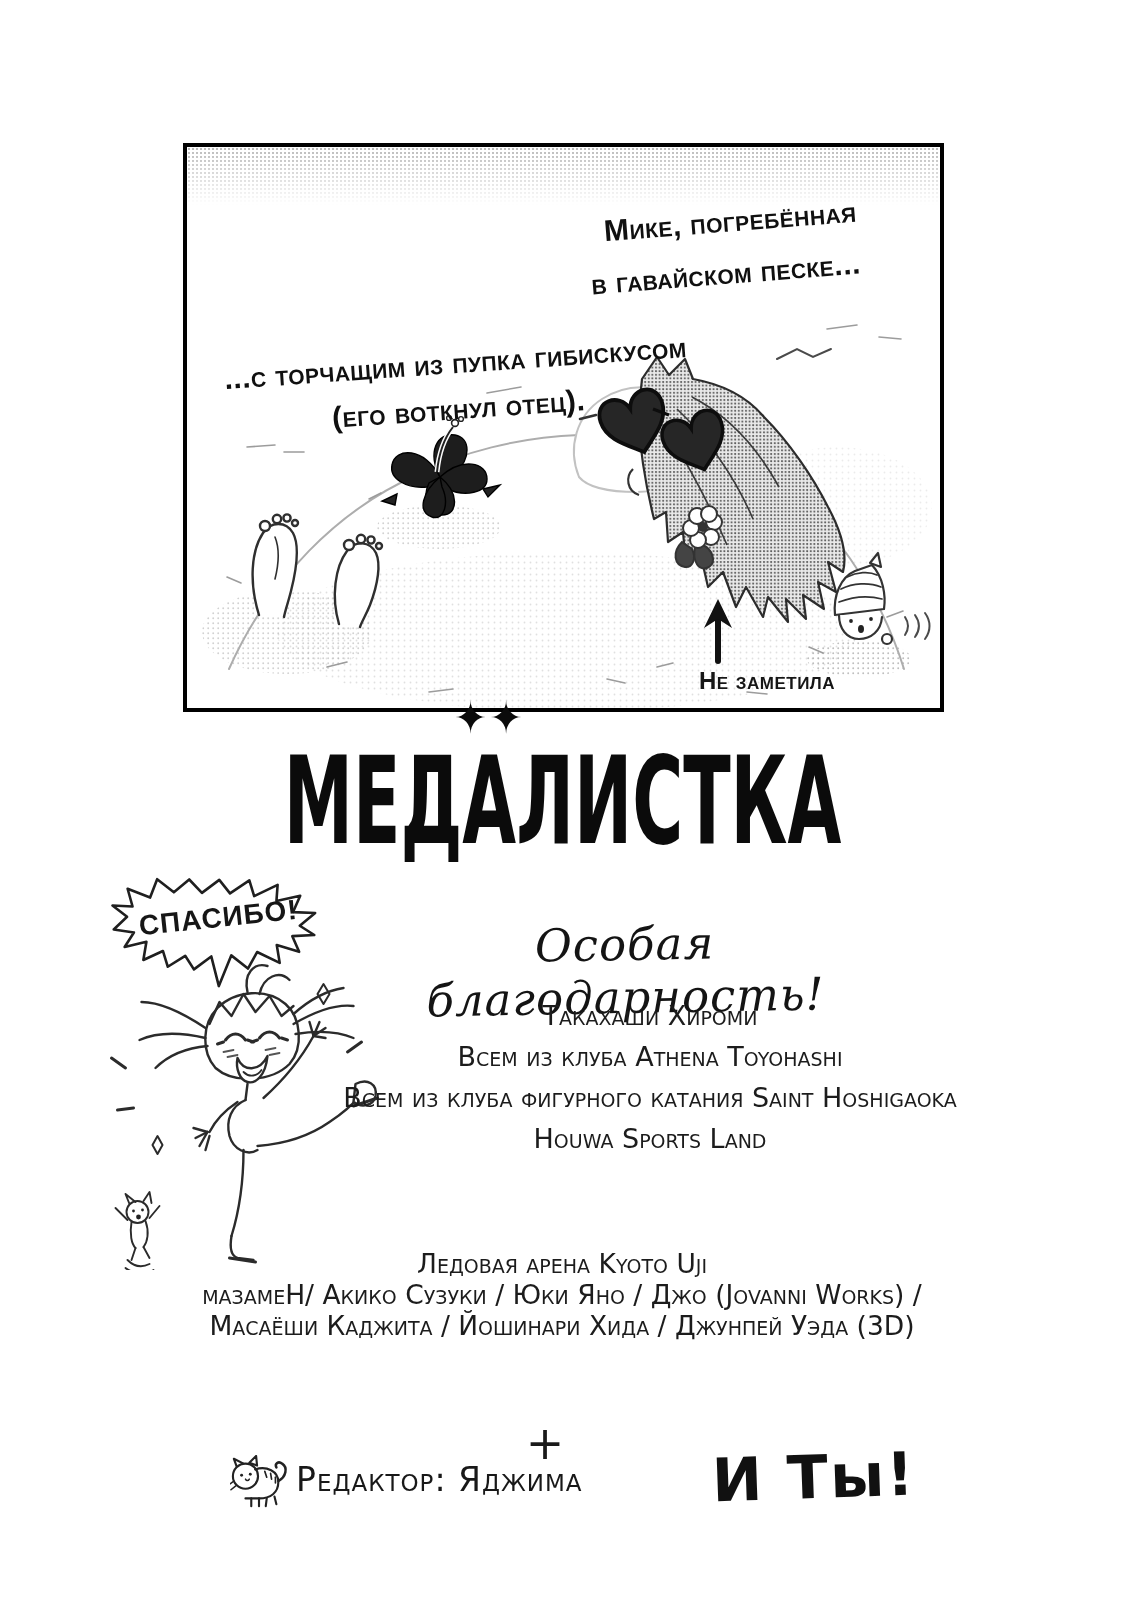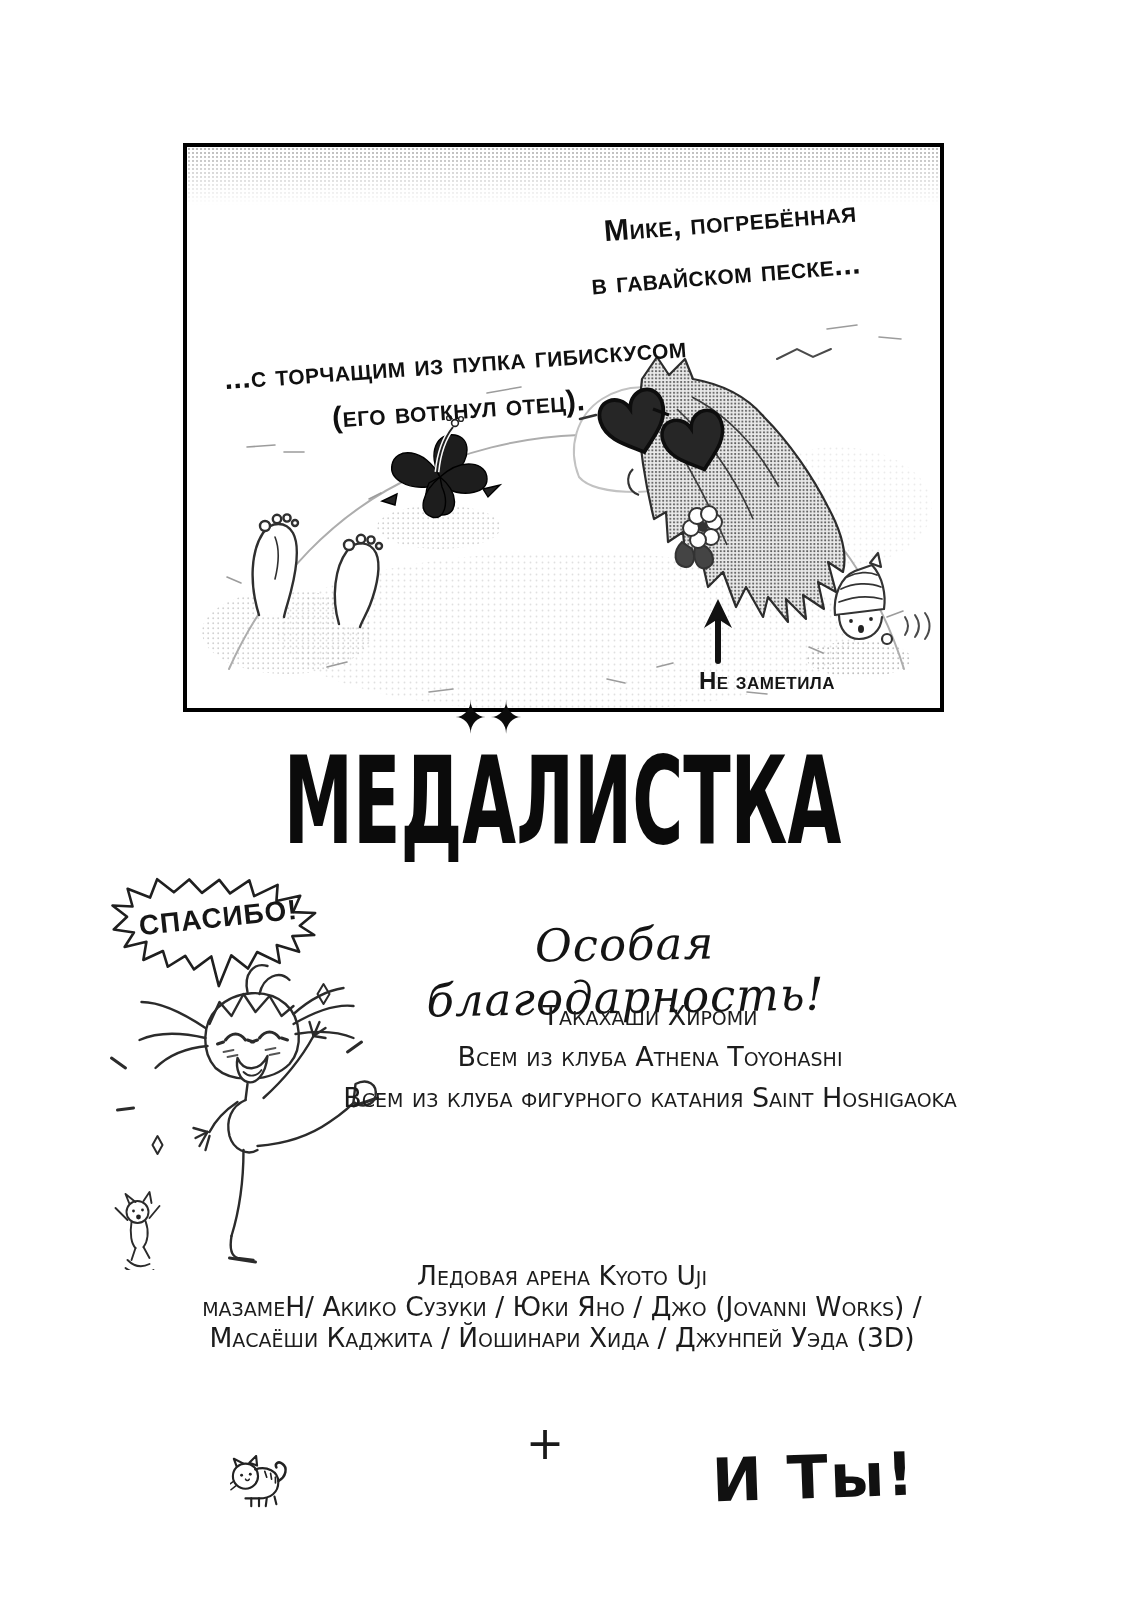--- a/index.html
+++ b/index.html
@@ -42,21 +42,21 @@
            font-family:"Liberation Sans", sans-serif; }
 
   .girl { position:absolute; left:95px; top:940px; width:305px; height:330px; }
 
   .script-heading { position:absolute; left:380px; top:918px; width:490px; text-align:center;
            font-family:"DejaVu Serif", serif; font-style:italic; font-size:45px; letter-spacing:1px;
            transform:rotate(-1deg); color:#141414; }
 
   .credits { font-variant:small-caps; text-align:center; color:#1c1c1c; }
   .credits-primary  { position:absolute; left:290px; top:995px;  width:720px;  font-size:27px;   line-height:41px; }
-  .credits-secondary{ position:absolute; left:62px;  top:1248px; width:1000px; font-size:26.5px; line-height:31px;margin-top:12px; }
+  .credits-secondary{ position:absolute; left:62px;  top:1248px; width:1000px; font-size:26.5px; line-height:31px; }
 
   .plus { position:absolute; left:500px; top:1416px; width:90px; text-align:center;
           font-size:46px; font-weight:normal; color:#1a1a1a; }
 
   .cat { position:absolute; left:230px; top:1455px; width:58px; height:54px; }
   .editor { position:absolute; left:296px; top:1460px; font-variant:small-caps; font-size:33px;
             letter-spacing:1px; color:#181818; }
   .and-you { position:absolute; left:712px; top:1442px; font-size:60px; font-weight:bold;
             letter-spacing:2px; transform:rotate(-2deg); color:#111; }
 </style>
@@ -294,20 +294,21 @@
         <path d="M28,328 C36,334 48,335 56,330"></path>
     </g>
   </svg>
 
   <div class="script-heading">Особая благодарность!</div>
 
   <div class="credits credits-primary">
     <div>Такахаши Хироми</div>
     <div>Всем из клуба Athena Toyohashi</div>
     <div>Всем из клуба фигурного катания Saint Hoshigaoka</div>
+    <div>Houwa Sports Land</div>
   </div>
 
   <div class="credits credits-secondary">
     <div>Ледовая арена Kyoto Uji</div>
     <div>мазамеН/ Акико Сузуки / Юки Яно / Джо (Jovanni Works) /</div>
     <div>Масаёши Каджита / Йошинари Хида / Джунпей Уэда (3D)</div>
   </div>
 
   <div class="plus">+</div>
 
@@ -323,15 +324,16 @@
     <path d="M26,14 C38,10 50,16 50,27 C50,38 42,44 30,44 L16,44" fill="none"></path>
     <path d="M22,44 l0,8" fill="none"></path>
       <path d="M30,44 l0,8" fill="none"></path>
     <path d="M38,44 l-1,8" fill="none"></path>
       <path d="M46,42 l2,8" fill="none"></path>
     <path d="M50,26 C58,22 60,12 54,8 C50,5 46,8 48,12" fill="none" stroke-width="2.6"></path>
     <path d="M36,16 l2,6" fill="none" stroke-width="1.7"></path>
     <path d="M42,18 l1,6" fill="none" stroke-width="1.7"></path>
     <path d="M47,22 l0,6" fill="none" stroke-width="1.7"></path>
   </svg>
+  <div class="editor">Редактор: Яджима</div>
   <div class="and-you">И Ты!</div>
 
 </div>
 
 </body></html>

